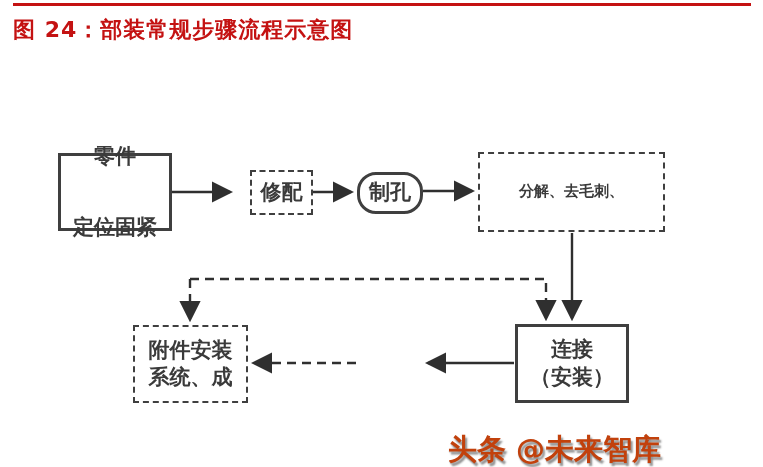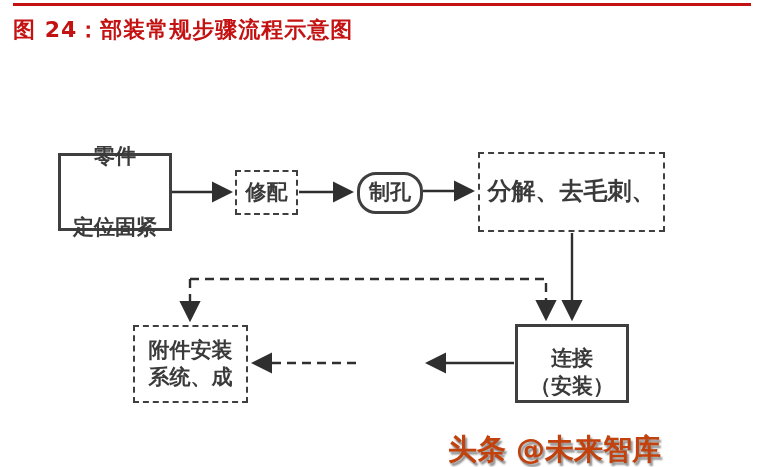--- a/index.html
+++ b/index.html
@@ -43,21 +43,21 @@
     background: #ffffff;
     color: #3a3a3a;
     font-weight: bold;
     text-align: center;
     line-height: 1.3;
     white-space: nowrap;
   }
   .node.solid  { border: 3px solid #3f3f3f; }
   .node.dashed { border: 2px dashed #3f3f3f; }
   .fs21 { font-size: 21px; }
-  .fs20 { font-size: 24px; }
+  .fs20 { font-size: 15px; }
   .watermark {
     position: absolute;
     right: 8px; top: 430px;
     font-size: 29px;
     font-weight: bold;
     color: #c2410c;
     text-shadow: 2px 3px 2px #8f8f8f, 0 1px 1px #c7c7c7;
     white-space: nowrap;
   }
 </style>
@@ -86,33 +86,33 @@
       <path d="M190,279 L546,279 L546,318" marker-end="url(#arrow)" stroke-dasharray="9 6"></path>
       <path d="M190,279 L190,319" marker-end="url(#arrow)" stroke-dasharray="9 6"></path>
     </g>
   </svg>
 
   <div class="node solid fs21" style="left:58px; top:153px; width:114px; height:78px;gap:44px;">
     <span>零件</span>
     <span>定位固紧</span>
   </div>
 
-  <div class="node dashed fs21" style="left:235px; top:170px; width:63px; height:45px;">
+  <div class="node dashed fs21" style="left:250px; top:170px; width:63px; height:45px;">
     <span>修配</span>
   </div>
 
   <div class="node solid fs21" style="left:357px; top:172px; width:66px; height:42px;border-radius:19px;">
     <span>制孔</span>
   </div>
 
   <div class="node dashed fs20" style="left:478px; top:152px; width:187px; height:80px;">
     <span>分解、去毛刺、</span>
   </div>
 
-  <div class="node solid fs21" style="left:515px; top:324px; width:114px; height:79px;justify-content:flex-end;">
+  <div class="node solid fs21" style="left:515px; top:324px; width:114px; height:79px;">
     <span>连接</span>
     <span>（安装）</span>
   </div>
 
 
   <div class="node dashed fs21" style="left:133px; top:325px; width:115px; height:78px;">
     <span>附件安装</span>
     <span>系统、成</span>
   </div>
 

